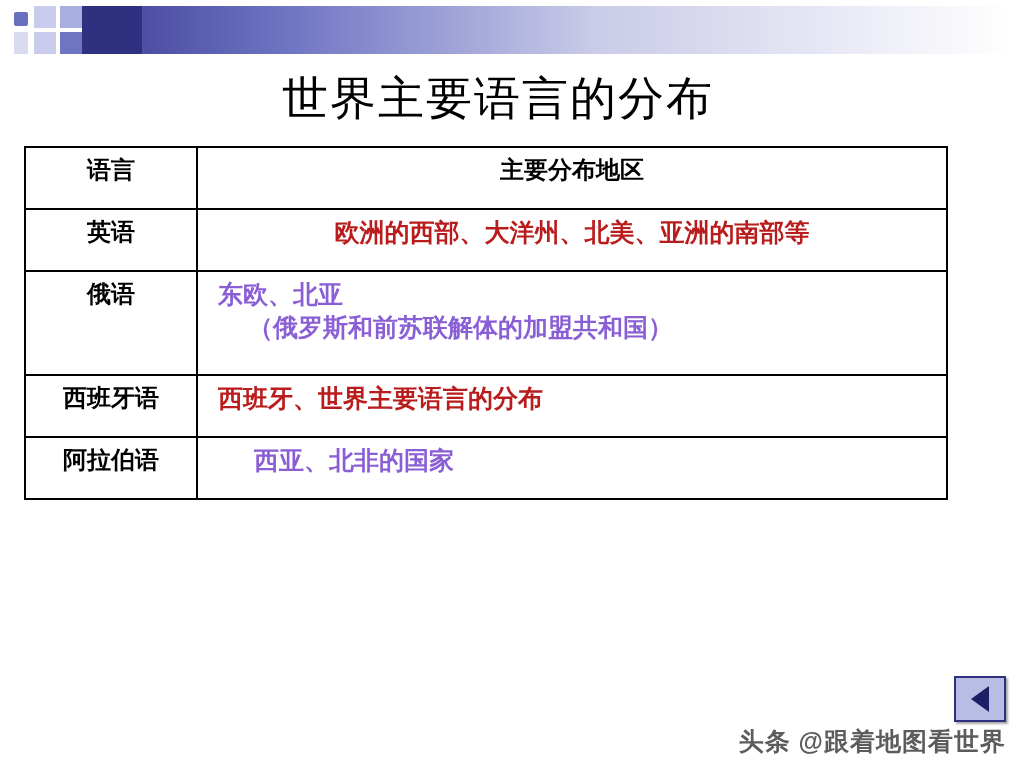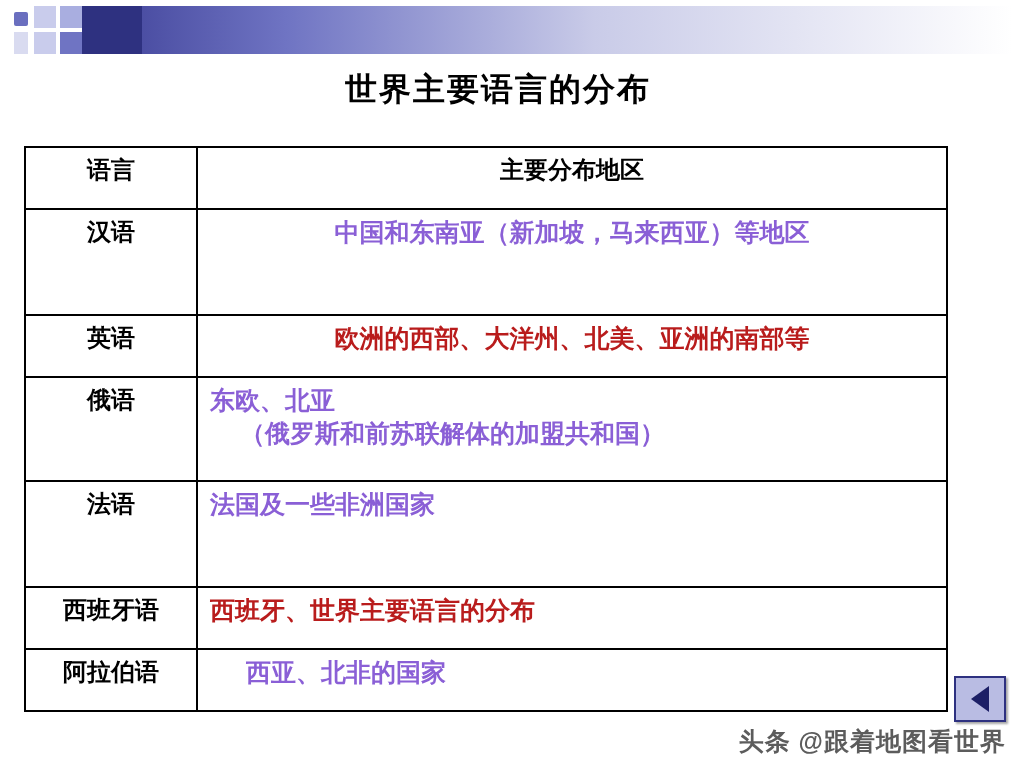--- a/index.html
+++ b/index.html
@@ -44,39 +44,39 @@
     background: #2e3180;
   }
 
   
   .title {
     position: absolute;
     top: 68px;
     left: 0;
     width: 996px;
     text-align: center;
-    font-size: 32px;
-    font-weight: bold;
+    font-size: 46px;
+    font-weight: normal;
     color: #000000;
     letter-spacing: 2px;
   }
 
   
   .lang-table {
     position: absolute;
     left: 24px;
     top: 146px;
     width: 924px;
     border-collapse: collapse;
     table-layout: fixed;
   }
   .lang-table td {
     border: 2px solid #000000;
     vertical-align: top;
-    padding: 6px 12px;
+    padding: 6px 20px;
   }
   .col-lang { width: 172px; }
 
   .cell-lang {
     font-size: 24px;
     font-weight: bold;
     color: #000000;
     text-align: center;
     vertical-align: top;
   }
@@ -157,48 +157,36 @@
   <colgroup>
     <col class="col-lang">
     <col>
   </colgroup>
   <tbody>
     <tr class="row-header">
       <td class="cell-lang h-60">语言</td>
       <td class="cell-region center h-60">主要分布地区</td>
     </tr>
 
-    <tr>
-      <td class="cell-lang h-90">汉语</td>
-      <td class="cell-region center c-purple h-90">
-        <span class="line2">中国和东南亚（新加坡，马来西亚）等地区</span>
-      </td>
-    </tr>
 
     <tr>
       <td class="cell-lang h-60">英语</td>
       <td class="cell-region center c-black h-60">
         <span class="line2">欧洲的西部、大洋州、北美、亚洲的南部等</span>
       </td>
     </tr>
 
     <tr>
       <td class="cell-lang h-tall">俄语</td>
       <td class="cell-region c-purple h-tall">
         <span class="line2">东欧、北亚</span>
         <span class="line2 indent-1">（俄罗斯和前苏联解体的加盟共和国）</span>
       </td>
     </tr>
 
-    <tr>
-      <td class="cell-lang h-90">法语</td>
-      <td class="cell-region c-purple h-90">
-        <span class="line2">法国及一些非洲国家</span>
-      </td>
-    </tr>
 
     <tr>
       <td class="cell-lang h-60">西班牙语</td>
       <td class="cell-region c-black h-60">
         <span class="line2">西班牙、世界主要语言的分布</span>
       </td>
     </tr>
 
     <tr>
       <td class="cell-lang h-60">阿拉伯语</td>

